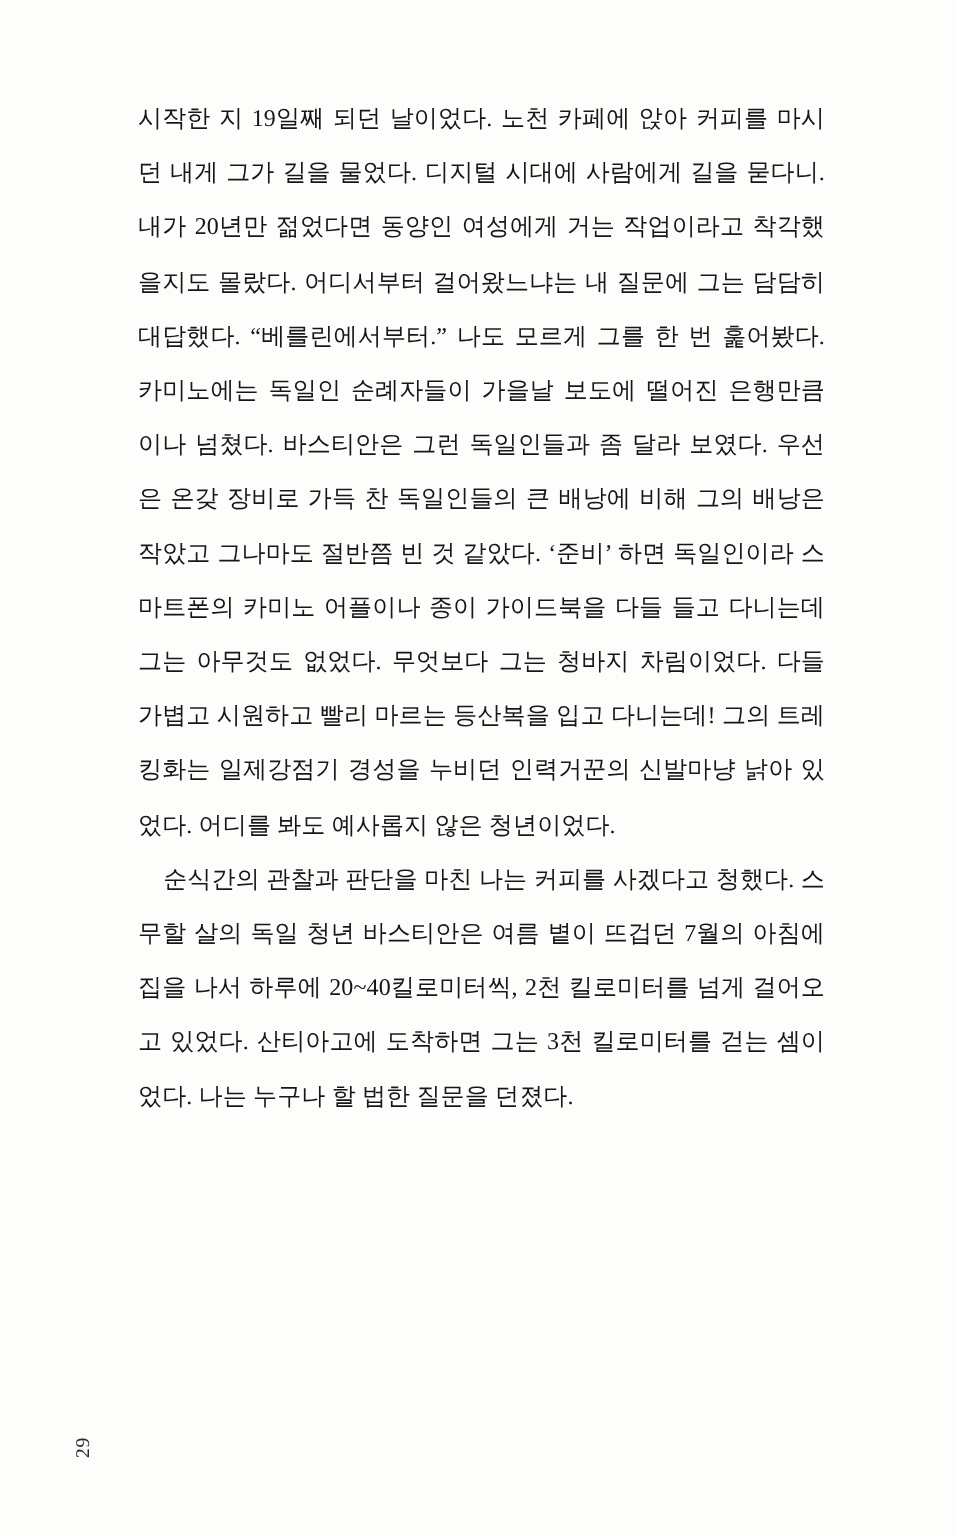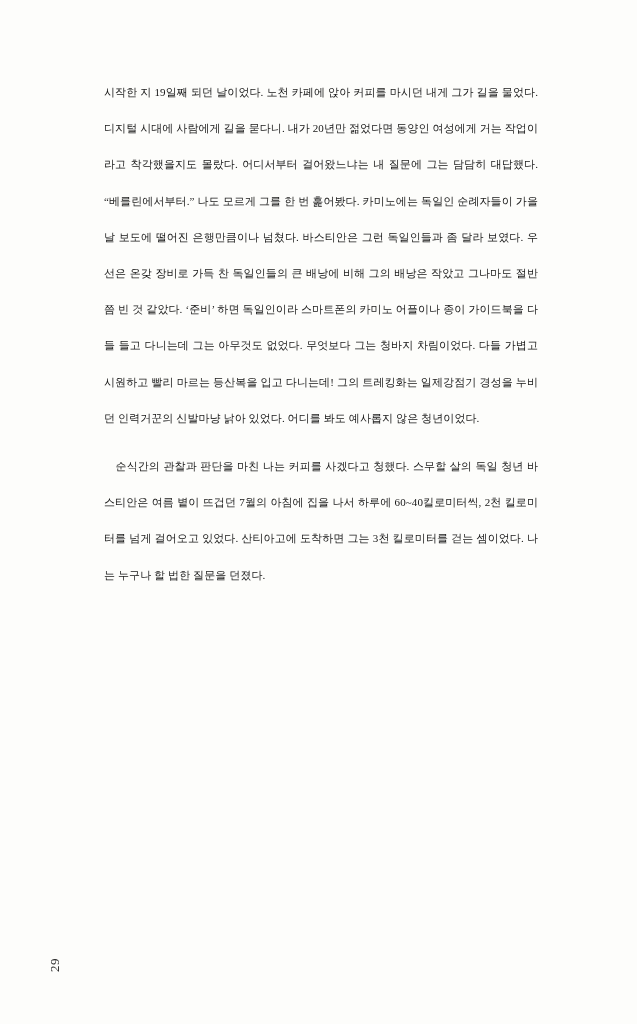--- a/index.html
+++ b/index.html
@@ -20,22 +20,22 @@
     height: 1024px;
     background: #fdfdfb;
   }
   .text-column {
     position: absolute;
     left: 92px;
     top: 62px;
     width: 458px;
   }
   .para {
-    margin: 12px;
-    font-size: 11px;
+    margin: 0;
+    font-size: 16px;
     line-height: 36.2px;
     text-align: justify;
     text-justify: inter-character;
     letter-spacing: 0.1px;
     color: #161616;
     word-break: break-all;
   }
   .para + .para {
     text-indent: 1.05em;
   }
@@ -51,18 +51,18 @@
     font-family: "Liberation Serif", "DejaVu Serif", serif;
   }
 </style>
 </head>
 <body>
 
 <div class="page">
 
   <div class="text-column">
     <p class="para">시작한 지 19일째 되던 날이었다. 노천 카페에 앉아 커피를 마시던 내게 그가 길을 물었다. 디지털 시대에 사람에게 길을 묻다니. 내가 20년만 젊었다면 동양인 여성에게 거는 작업이라고 착각했을지도 몰랐다. 어디서부터 걸어왔느냐는 내 질문에 그는 담담히 대답했다. “베를린에서부터.” 나도 모르게 그를 한 번 훑어봤다. 카미노에는 독일인 순례자들이 가을날 보도에 떨어진 은행만큼이나 넘쳤다. 바스티안은 그런 독일인들과 좀 달라 보였다. 우선은 온갖 장비로 가득 찬 독일인들의 큰 배낭에 비해 그의 배낭은 작았고 그나마도 절반쯤 빈 것 같았다. ‘준비’ 하면 독일인이라 스마트폰의 카미노 어플이나 종이 가이드북을 다들 들고 다니는데 그는 아무것도 없었다. 무엇보다 그는 청바지 차림이었다. 다들 가볍고 시원하고 빨리 마르는 등산복을 입고 다니는데! 그의 트레킹화는 일제강점기 경성을 누비던 인력거꾼의 신발마냥 낡아 있었다. 어디를 봐도 예사롭지 않은 청년이었다.</p>
-    <p class="para">순식간의 관찰과 판단을 마친 나는 커피를 사겠다고 청했다. 스무할 살의 독일 청년 바스티안은 여름 볕이 뜨겁던 7월의 아침에 집을 나서 하루에 60~40킬로미터씩, 2천 킬로미터를 넘게 걸어오고 있었다. 산티아고에 도착하면 그는 3천 킬로미터를 걷는 셈이었다. 나는 누구나 할 법한 질문을 던졌다.</p>
+    <p class="para">순식간의 관찰과 판단을 마친 나는 커피를 사겠다고 청했다. 스무할 살의 독일 청년 바스티안은 여름 볕이 뜨겁던 7월의 아침에 집을 나서 하루에 20~40킬로미터씩, 2천 킬로미터를 넘게 걸어오고 있었다. 산티아고에 도착하면 그는 3천 킬로미터를 걷는 셈이었다. 나는 누구나 할 법한 질문을 던졌다.</p>
   </div>
 
   <div class="page-number">29</div>
 
 </div>
 
 </body></html>

